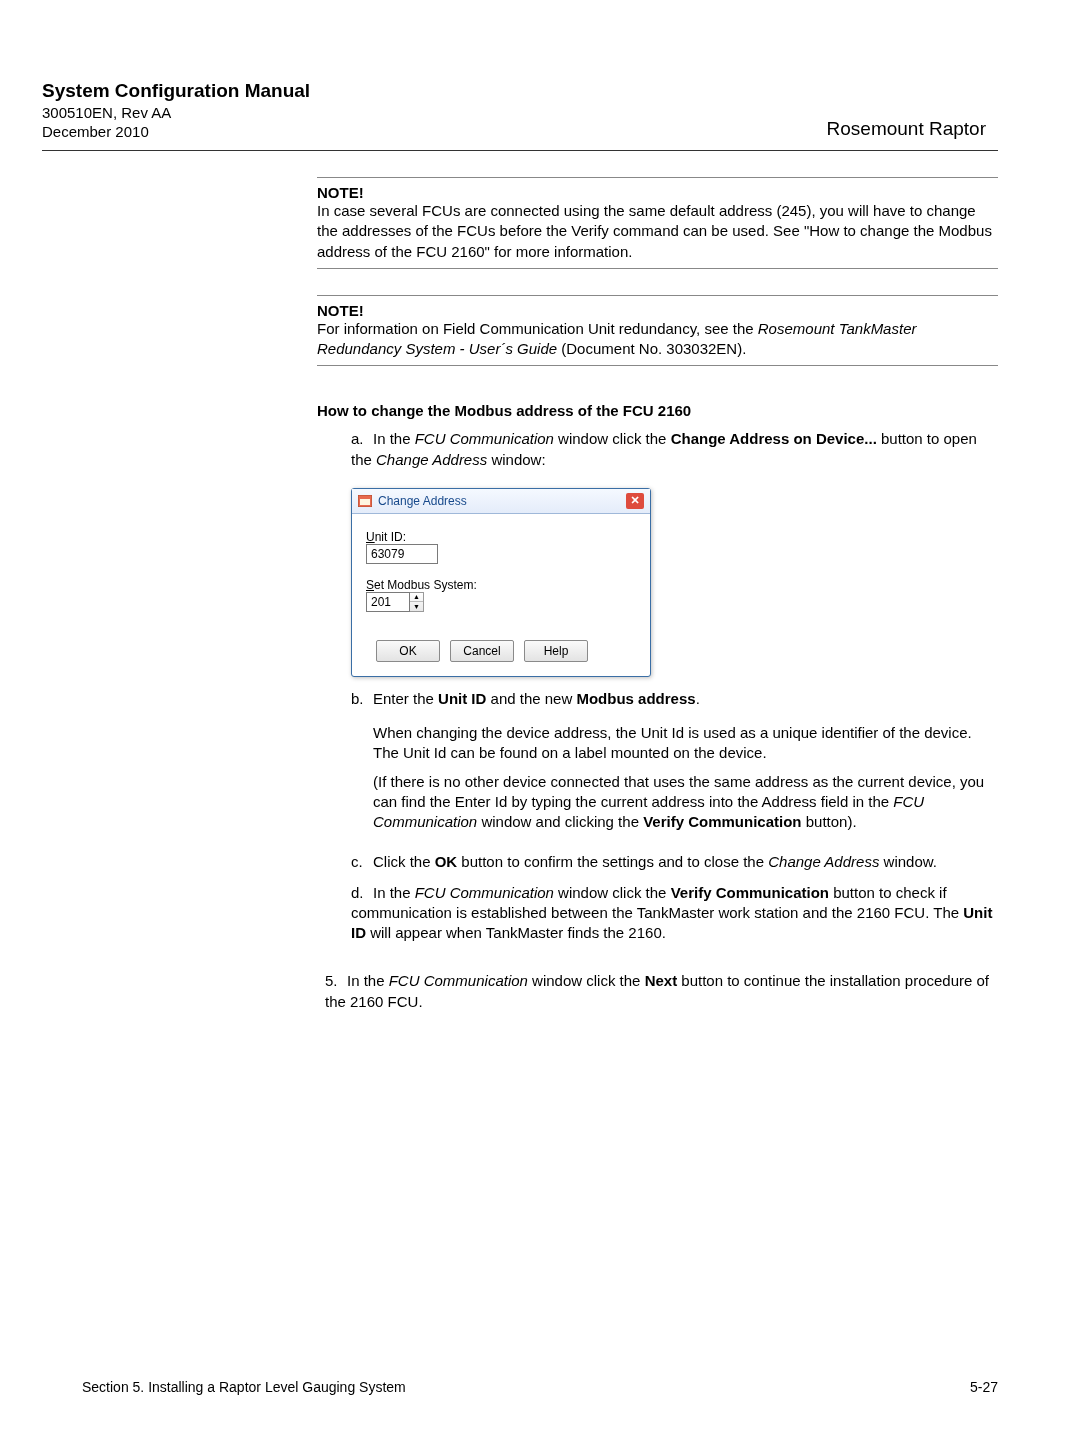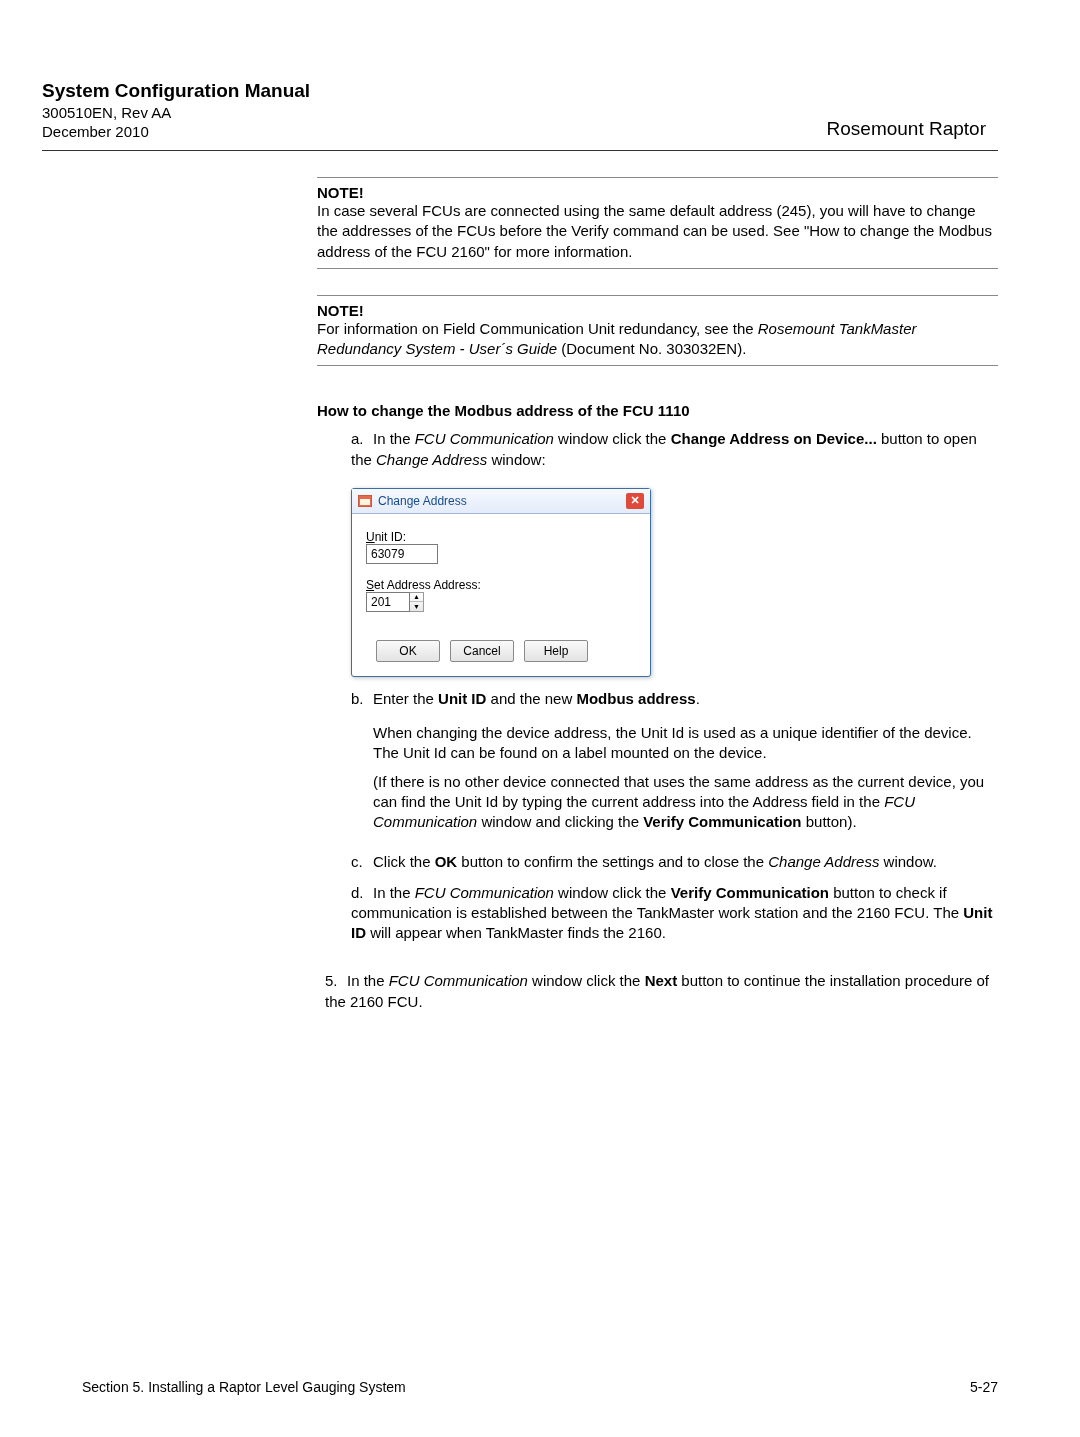--- a/index.html
+++ b/index.html
@@ -64,21 +64,21 @@
     <div class="note-text">In case several FCUs are connected using the same default address (245), you will have to change the addresses of the FCUs before the Verify command can be used. See "How to change the Modbus address of the FCU 2160" for more information.</div>
     <hr class="notehr-bottom">
 
     <hr class="sectionhr">
     <div class="note-label">NOTE!</div>
     <div class="note-text">
       <span>For information on Field Communication Unit redundancy, see the </span><span class="italic">Rosemount TankMaster Redundancy System - User´s Guide</span><span> (Document No. 303032EN).</span>
     </div>
     <hr class="notehr-bottom">
 
-    <div class="howto">How to change the Modbus address of the FCU 1110</div>
+    <div class="howto">How to change the Modbus address of the FCU 2160</div>
 
     <div class="list-item indent">
       <span class="marker">a.</span><span>In the </span><span class="italic">FCU Communication</span><span> window click the </span><span class="bold">Change Address on Device...</span><span> button to open the </span><span class="italic">Change Address</span><span> window:</span>
     </div>
 
     <div class="dialog-wrap">
       <div class="dialog-title">
         <div class="dialog-title-left">
           <svg class="dialog-icon" viewBox="0 0 14 12">
               <rect x="0" y="0" width="14" height="12" fill="#e76a4f" stroke="#b04a2d" stroke-width="1"></rect>
@@ -89,21 +89,21 @@
         <div class="close-btn">
             <span class="close-x">✕</span>
           </div>
       </div>
       <div class="dialog-body">
         <div class="field-row">
           <span class="field-label underline-first">Unit ID:</span>
           <input class="field-input" style="width: 72px;" value="63079">
         </div>
         <div class="field-row">
-          <span class="field-label underline-first">Set Address Address:</span>
+          <span class="field-label underline-first">Set Modbus System:</span>
           <div class="spin-wrap">
             <input class="field-input" style="width: 44px;" value="201">
             <div class="spin">
               <div>▲</div>
               <div>▼</div>
             </div>
           </div>
         </div>
       </div>
       <div class="dialog-buttons">
@@ -113,21 +113,21 @@
       </div>
     </div>
 
     <div class="list-item indent" style="margin-top:12px;">
       <span class="marker">b.</span><span>Enter the </span><span class="bold">Unit ID</span><span> and the new </span><span class="bold">Modbus address</span><span>.</span>
     </div>
 
     <div class="para indent" style="margin-left:56px;">When changing the device address, the Unit Id is used as a unique identifier of the device. The Unit Id can be found on a label mounted on the device.</div>
 
     <div class="para indent" style="margin-left:56px; margin-top:8px;">
-      <span>(If there is no other device connected that uses the same address as the current device, you can find the Unit Id by typing the current address into the Address field in the </span><span class="italic">FCU Communication</span><span> window and clicking the </span><span class="bold">Verify Communication</span><span> button).</span>
+      <span>(If there is no other device connected that uses the same address as the current device, you can find the Enter Id by typing the current address into the Address field in the </span><span class="italic">FCU Communication</span><span> window and clicking the </span><span class="bold">Verify Communication</span><span> button).</span>
     </div>
 
     <div class="list-item indent" style="margin-top:20px;">
       <span class="marker">c.</span><span>Click the </span><span class="bold">OK</span><span> button to confirm the settings and to close the </span><span class="italic">Change Address</span><span> window.</span>
     </div>
 
     <div class="list-item indent">
       <span class="marker">d.</span><span>In the </span><span class="italic">FCU Communication</span><span> window click the </span><span class="bold">Verify Communication</span><span> button to check if communication is established between the TankMaster work station and the 2160 FCU. The </span><span class="bold">Unit ID</span><span> will appear when TankMaster finds the 2160.</span>
     </div>
 

